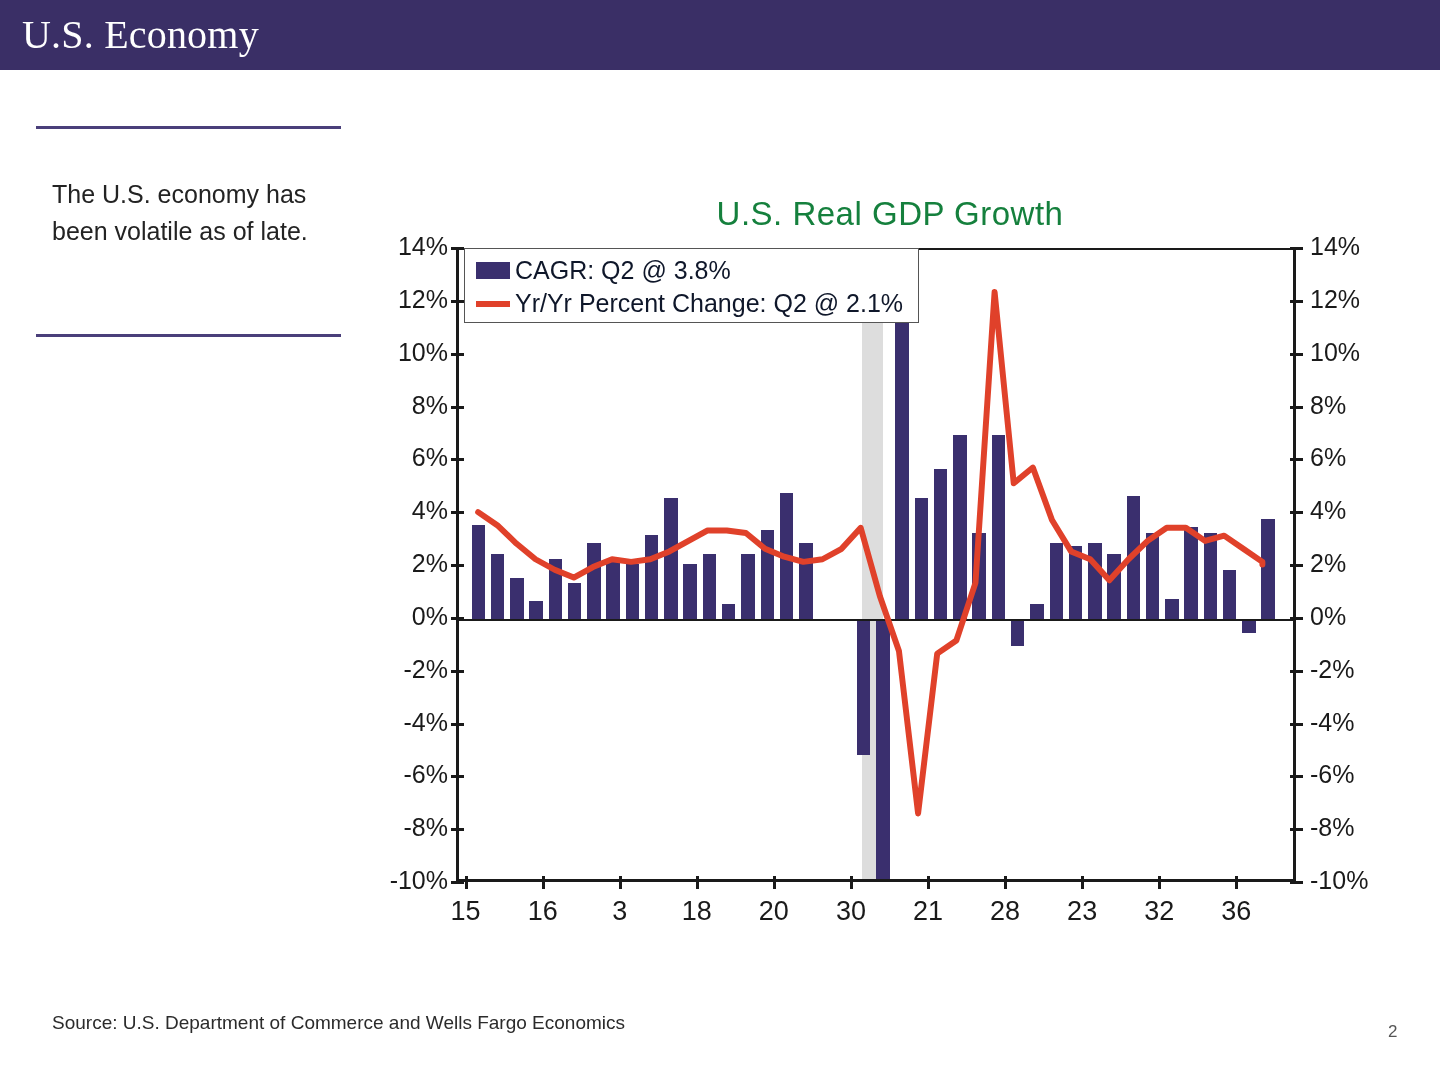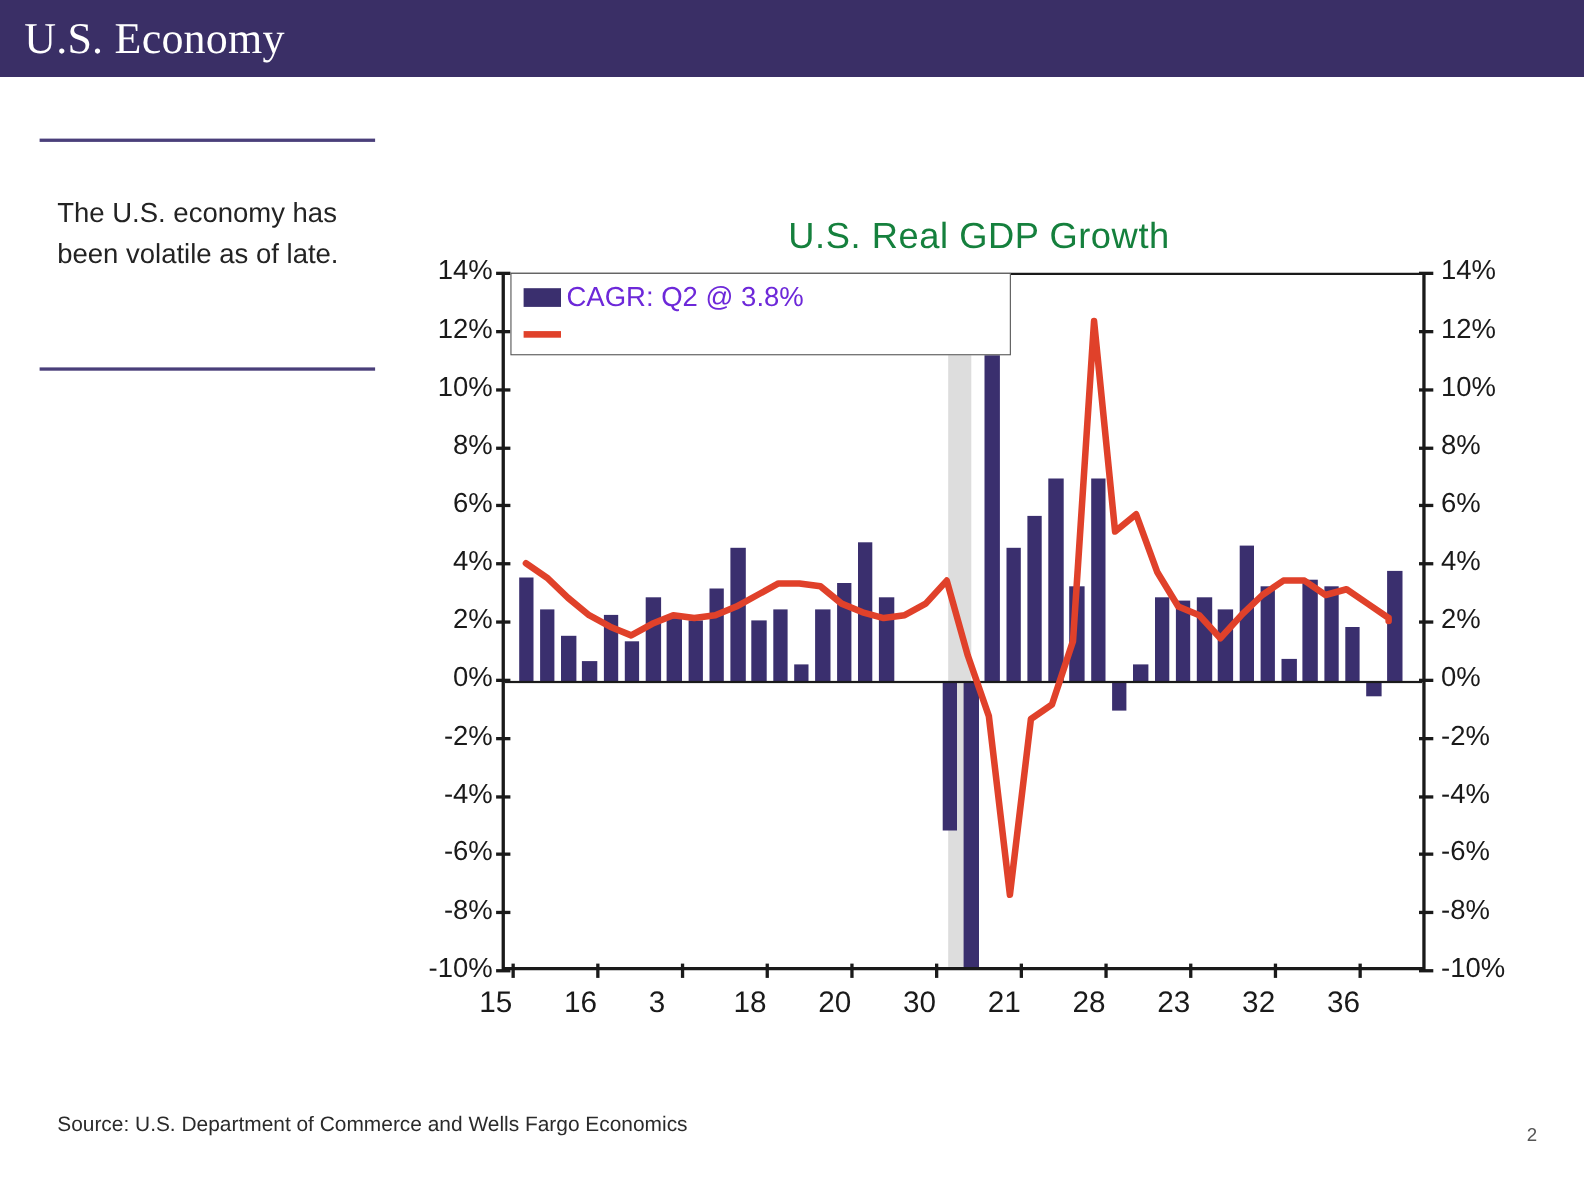--- a/index.html
+++ b/index.html
@@ -87,39 +87,39 @@
 
   .ylabel-left {
     position:absolute; text-align:right; font-size:25px; color:#1a1a1a;
     width:82px; left:-4px;
   }
   .ylabel-right {
     position:absolute; text-align:left; font-size:25px; color:#1a1a1a;
     left:0; width:90px;
   }
   .xlabel {
-    position:absolute; text-align:left; font-size:27px; color:#1a1a1a;
+    position:absolute; text-align:center; font-size:27px; color:#1a1a1a;
     width:60px;
   }
 
   
   #legend {
     position:absolute;
     left:464px; top:248px; width:455px; height:75px;
     background:#ffffff; border:1.5px solid #555555;
     padding:5px 11px;
   }
   .legend-row { display:flex; align-items:center; height:33px; }
   .legend-swatch-bar {
     width:34px; height:17px; background:#3a2f6e; margin-right:5px; flex:0 0 auto;
   }
   .legend-swatch-line {
     width:34px; height:6px; background:#e0412a; margin-right:5px; flex:0 0 auto;
   }
-  .legend-label { font-size:25px; color:#6d28d9; white-space:nowrap; }
+  .legend-label { font-size:25px; color:#0f172a; white-space:nowrap; }
 
   
   #source-text {
     position:absolute; left:52px; top:1012px;
     font-size:19px; color:#2b2b2b;
   }
   #page-number {
     position:absolute; left:1388px; top:1022px;
     font-size:17px; color:#555555;
   }
@@ -265,17 +265,18 @@
     </div>
 </div>
 
 <div id="legend">
   <div class="legend-row">
     <span class="legend-swatch-bar"></span>
     <span class="legend-label">CAGR: Q2 @ 3.8%</span>
   </div>
   <div class="legend-row">
     <span class="legend-swatch-line"></span>
+    <span class="legend-label">Yr/Yr Percent Change: Q2 @ 2.1%</span>
   </div>
 </div>
 
 <div id="source-text">Source: U.S. Department of Commerce and Wells Fargo Economics</div>
 <div id="page-number">2</div>
 
 </body></html>

